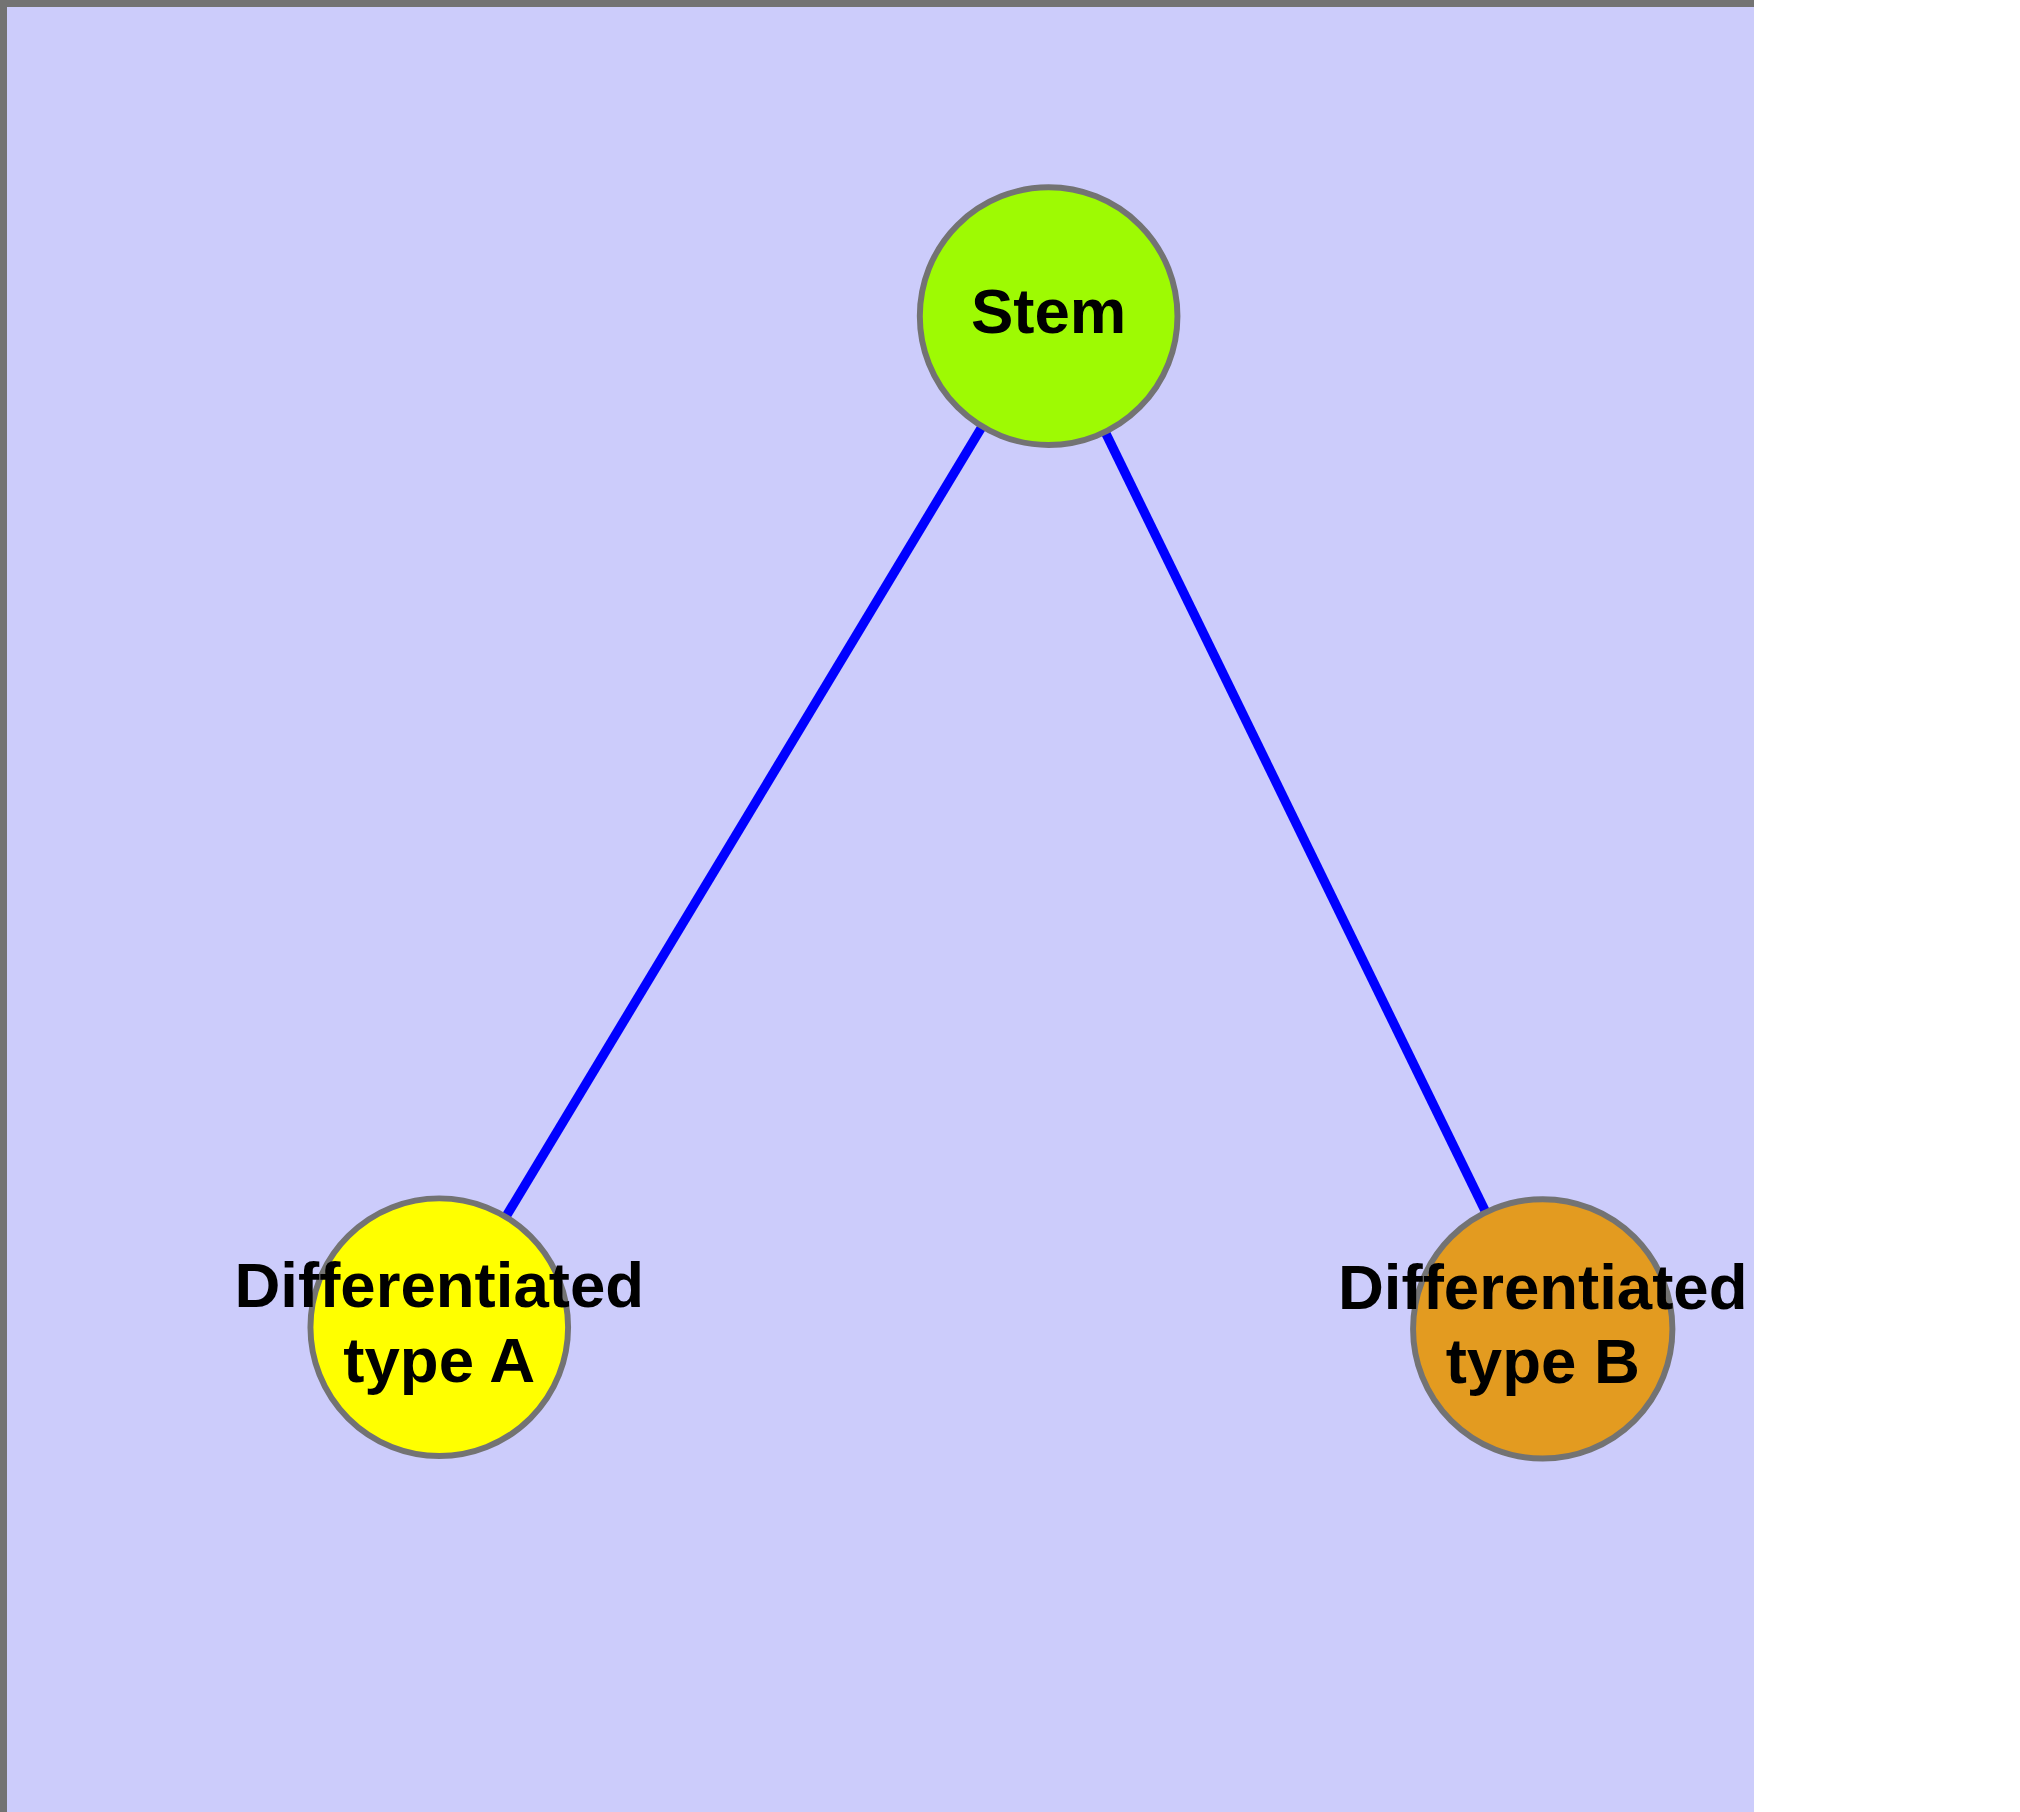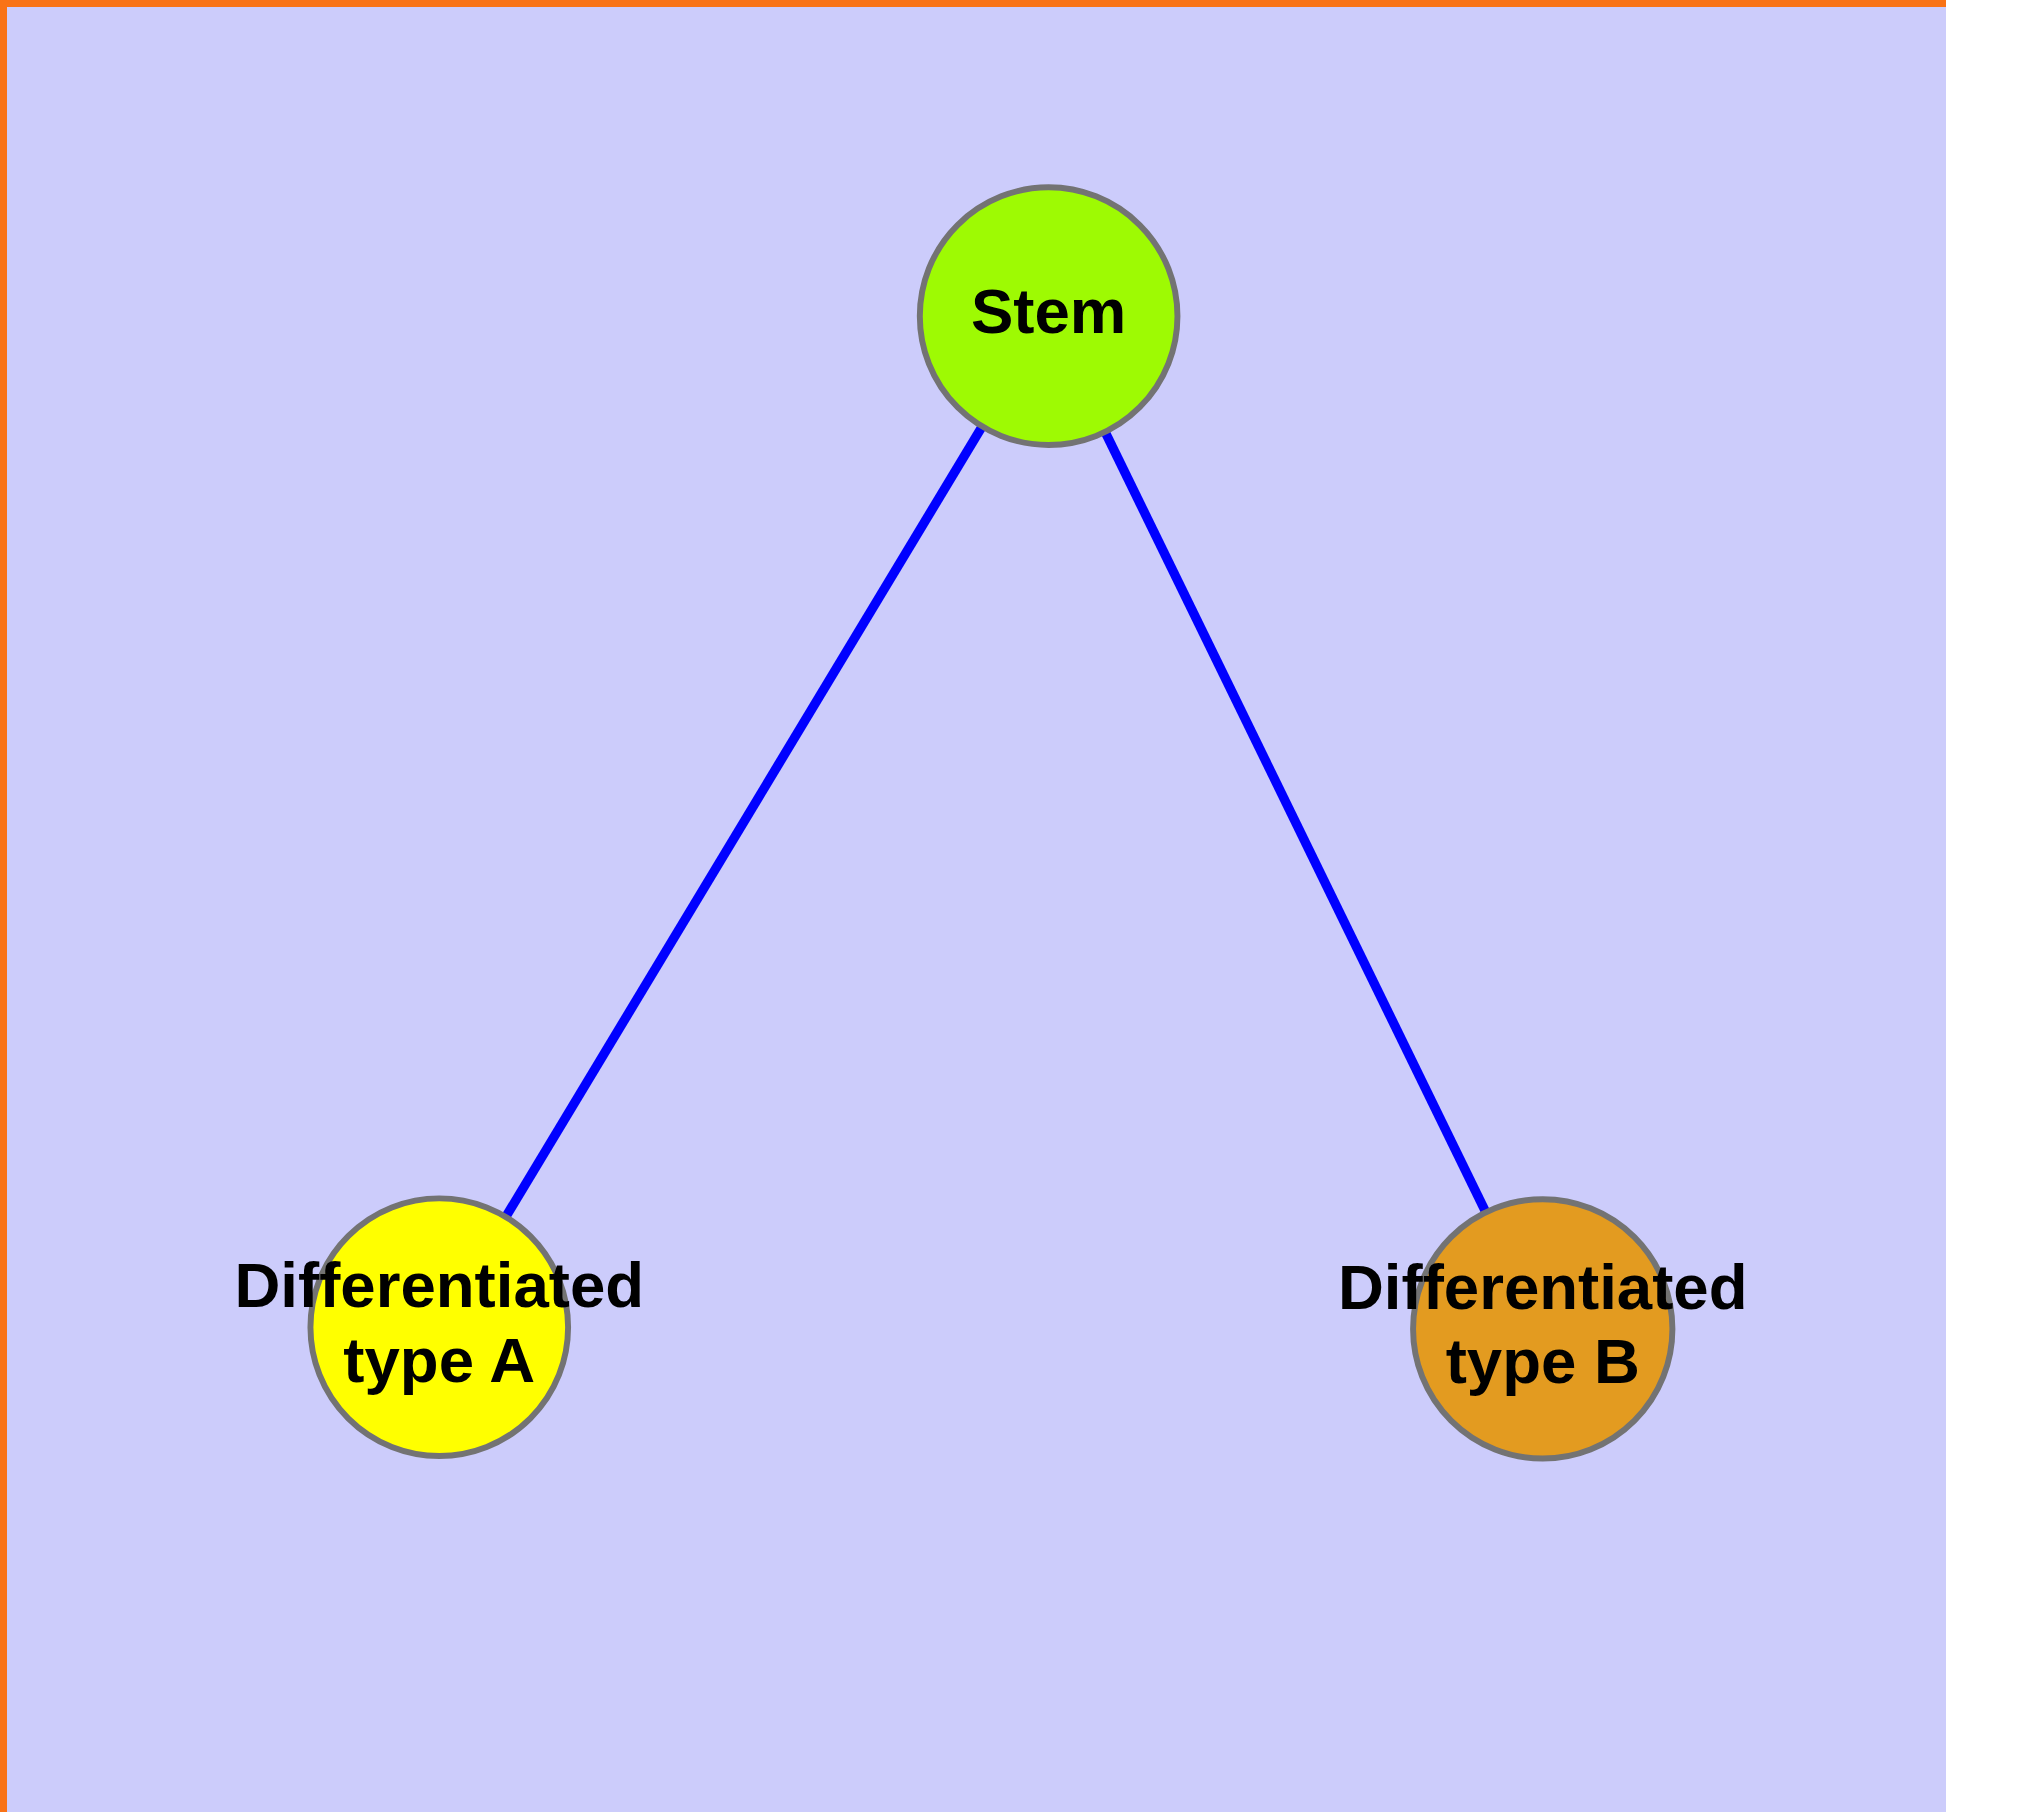--- a/index.html
+++ b/index.html
@@ -3,23 +3,23 @@
 <meta charset="utf-8">
 <title>Cell Differentiation Graph</title>
 <style>
   html, body {
     margin: 0;
     padding: 0;
     background: #ffffff;
   }
   #stage {
     position: relative;
-    width: 1946px;
+    width: 1754px;
     height: 1812px;
-    background: #f97316;
+    background: #737373;
     overflow: hidden;
     font-family: "Liberation Sans", sans-serif;
   }
   #canvas-bg {
     position: absolute;
     left: 6.8px;
     top: 6.8px;
     width: 2014px;
     height: 1805px;
     background: #ccccfb;

